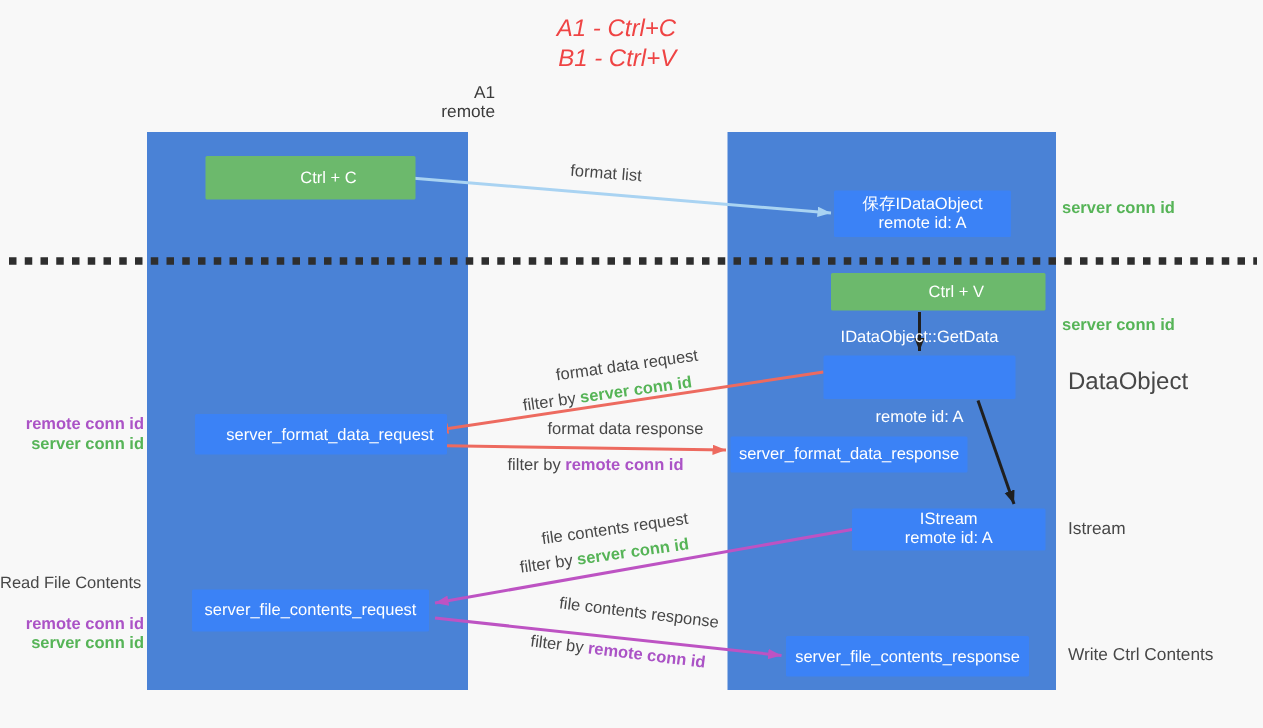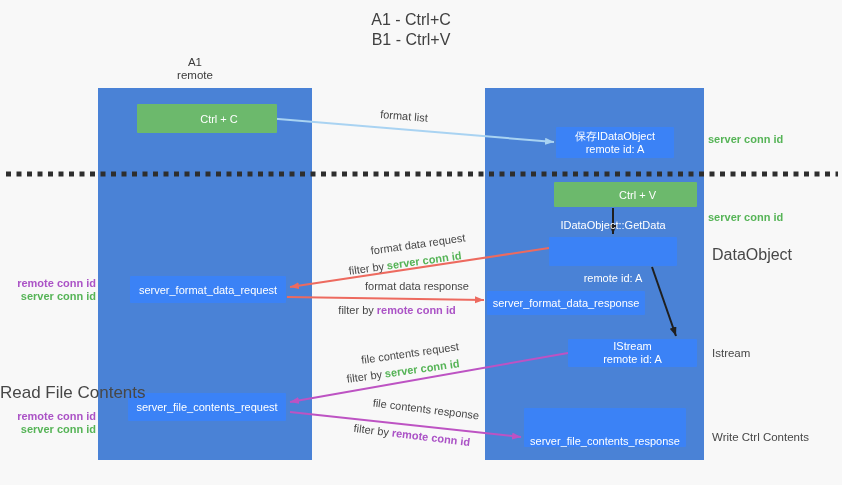--- a/index.html
+++ b/index.html
@@ -7,40 +7,40 @@
     position:relative; width:842px; height:485px; overflow:hidden;
     background:#f8f8f8;
     font-family:"Liberation Sans", sans-serif;
   }
   .col { position:absolute; top:88px; height:372px; background:#4a82d6; z-index:1; }
   #col-a1 { left:98px;  width:214px; }
   #col-b1 { left:485px; width:219px; }
   #arrow-layer { position:absolute; left:0; top:0; z-index:2; pointer-events:none; }
   .col-header { position:absolute; top:56px; text-align:center; font-size:11.5px;
                 color:#3b3b3b; line-height:13px; z-index:3; }
-  #hdr-a1 { left:88px;  width:214px; }
+  #hdr-a1 { left:116px;  width:214px;text-align:right; }
   #hdr-b1 { left:485px; width:219px; }
   #title { position:absolute; left:411px; top:10px; transform:translateX(-50%);
-           text-align:center; font-size:16px; color:#404040; line-height:20px; z-index:3; }
+           text-align:right; font-size:16px; color:#ef4444; line-height:20px; z-index:3;font-style:italic; }
   .box { position:absolute; display:flex; flex-direction:column; align-items:center;
          justify-content:center; color:#ffffff; z-index:3; text-align:center;
          white-space:nowrap; border-radius:1px; }
   .box.one  { font-size:11px; }
   .box.two  { font-size:11px; line-height:13px; }
   .green  { background:#6cb96c;padding-left:24px; }
   .orange { background:#3b82f6; }
   #box-ctrl-c      { left:137px; top:104px; width:116px; height:29px; }
   #box-save        { left:556px; top:127px; width:118px; height:31px; }
   #box-ctrl-v      { left:554px; top:182px; width:119px; height:25px; }
   #box-getdata     { left:549px; top:237px; width:128px; height:29px;gap:40px; }
-  #box-format-req  { left:130px; top:276px; width:156px; height:27px; }
+  #box-format-req  { left:130px; top:276px; width:156px; height:27px;padding-left:12px; }
   #box-format-resp { left:487px; top:291px; width:158px; height:24px; }
   #box-istream     { left:568px; top:339px; width:129px; height:28px; }
   #box-file-req    { left:128px; top:393px; width:158px; height:28px;justify-content:center; }
-  #box-file-resp   { left:524px; top:408px; width:162px; height:39px;justify-content:flex-end; }
+  #box-file-resp   { left:524px; top:424px; width:162px; height:27px; }
   .lbl { position:absolute; font-size:11px; color:#474747; white-space:nowrap; z-index:3; }
   .ctr     { transform:translate(-50%,-50%); }
   .rot-neg { transform:translate(-50%,-50%) rotate(-8deg); }
   .rot-pos { transform:translate(-50%,-50%) rotate(7deg); }
   .rot-sli { transform:translate(-50%,-50%) rotate(4.5deg); }
   .bold-green  { color:#56b457; font-weight:bold; }
   .bold-purple { color:#ab53c6; font-weight:bold; }
   .filter-plain { margin-right:3px; }
   .left-stack { position:absolute; width:88px; left:8px; text-align:right;
                 font-size:11px; line-height:13px; font-weight:bold; z-index:3; }
@@ -153,19 +153,19 @@
   <div class="lbl bold-green" style="left:708px; top:133px;">server conn id</div>
   <div class="lbl bold-green" style="left:708px; top:211px;">server conn id</div>
   <div class="lbl" style="left:712px; top:246px; font-size:16px;">DataObject</div>
   <div class="lbl" style="left:712px; top:347px; font-size:11.5px;">Istream</div>
   <div class="lbl" style="left:712px; top:431px; font-size:11.5px;">Write Ctrl Contents</div>
 
   <div class="left-stack" style="top:277px;">
     <div class="bold-purple">remote conn id</div>
     <div class="bold-green">server conn id</div>
   </div>
-  <div class="lbl" id="read-file" style="top:383px; font-size:17px;">Read File Contents</div>
+  <div class="lbl" id="read-file" style="top:383px; font-size:11px;">Read File Contents</div>
   <div class="left-stack" style="top:410px;">
     <div class="bold-purple">remote conn id</div>
     <div class="bold-green">server conn id</div>
   </div>
 
 </div>
 
 </body></html>

